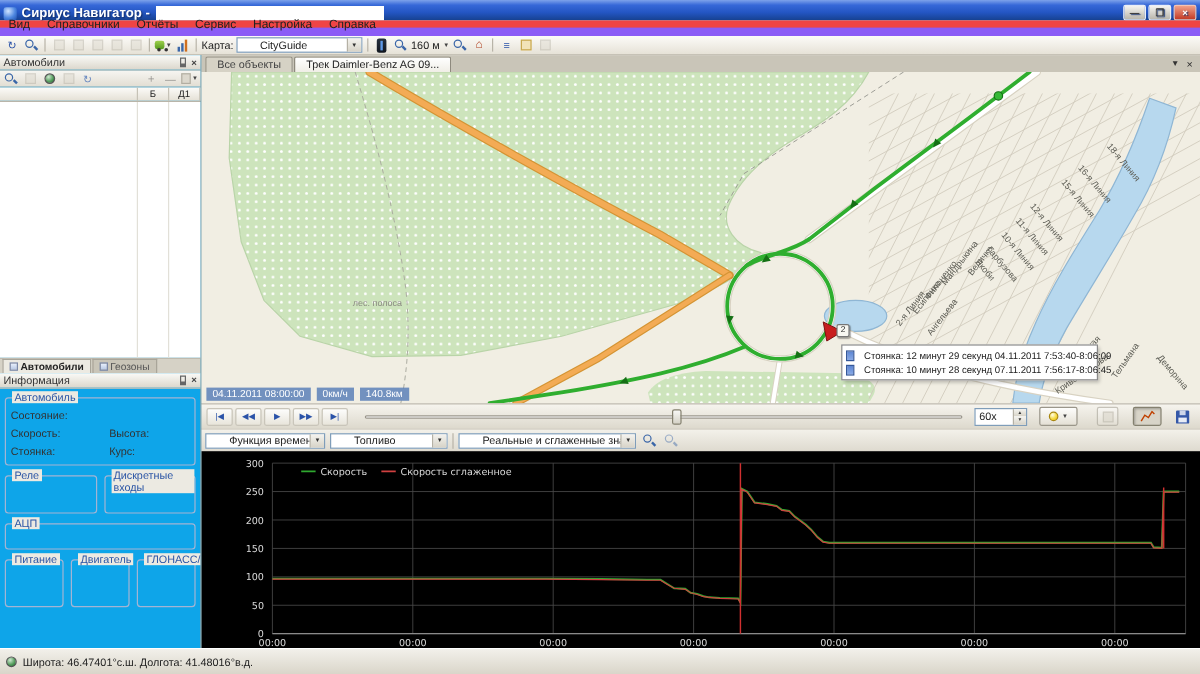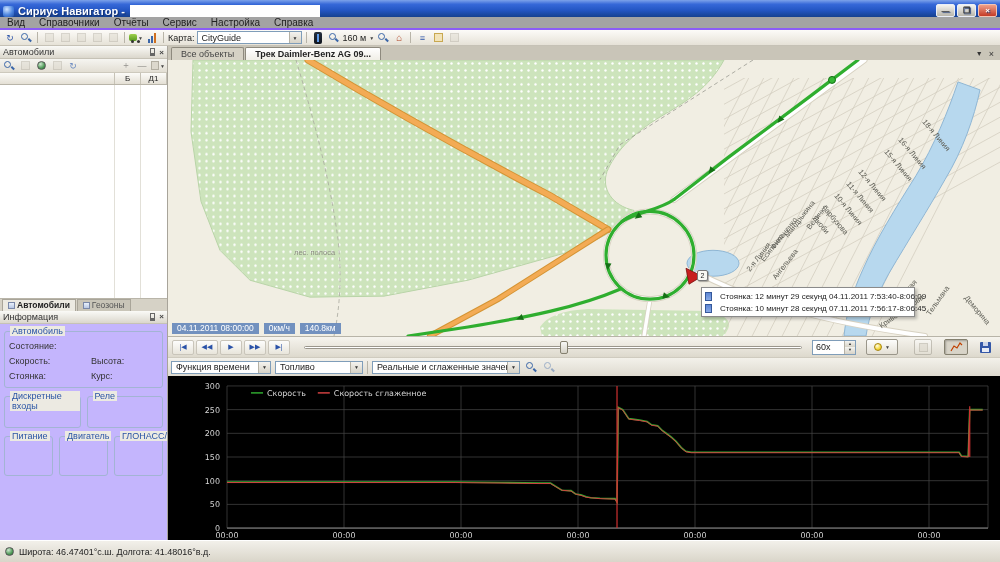--- a/index.html
+++ b/index.html
@@ -13,49 +13,49 @@
     color:#fff;font-weight:bold;font-size:11px;text-shadow:1px 1px 1px #13306e}
   .appicon{width:11px;height:11px;border-radius:2px;margin-right:4px;
     background:radial-gradient(circle at 35% 30%,#cfe4ff,#4d86e0 55%,#1d4da8)}
   .redact{width:190px;height:12px;background:#fff;margin-left:5px}
   .winbtns{margin-left:auto;display:flex;gap:2px}
   .wbtn{width:19px;height:13px;border:1px solid #e9eef8;border-radius:2px;font-size:8px;line-height:11px;
     text-align:center;color:#333;background:linear-gradient(#f4f3ef,#b9b6ac);font-weight:bold}
   .wbtn.close{background:linear-gradient(#f0a088,#c43a26);color:#fff;border-color:#f3c4b4}
 
   
-  .menubar{height:13px;flex:0 0 13px;display:flex;align-items:center;background:#a3a3a3;
-    border-bottom:2px solid #8b5cf6;font-size:10px}
+  .menubar{height:13px;flex:0 0 13px;display:flex;align-items:center;background:#ef4444;
+    border-bottom:7px solid #8b5cf6;font-size:10px}
   .menubar span{padding:0 7px;color:#222}
   .toolbar{height:16px;flex:0 0 16px;display:flex;align-items:center;gap:2px;padding:0 3px;
     background:linear-gradient(#fcfbf8,#e6e2d7);border-bottom:1px solid #c6c2b6;font-size:9px}
   .tsep{width:1px;height:11px;background:#b8b4a8;margin:0 2px}
   .ticon{width:14px;height:13px;display:flex;align-items:center;justify-content:center;border-radius:2px;font-size:9px}
   .ticon.dis{opacity:.45}
   .blue{color:#2a52a8}
   .mag{position:relative;width:10px;height:10px;display:inline-block}
   .mag::before{content:'';position:absolute;left:0;top:0;width:5px;height:5px;border:1.5px solid #3a66a8;border-radius:50%}
   .mag::after{content:'';position:absolute;left:6.5px;top:6.5px;width:3.5px;height:1.5px;background:#3a66a8;transform:rotate(45deg)}
   .car{width:13px;height:7px;background:linear-gradient(#9ed04c,#569a1e);border-radius:2px;position:relative}
   .car::after{content:'';position:absolute;left:2px;bottom:-2px;width:3px;height:3px;background:#333;border-radius:50%;box-shadow:6px 0 0 #333}
   .bars{display:flex;gap:1px;align-items:flex-end;height:10px}
   .bars i{width:2px;background:#3a66a8}
   .dd{font-size:5px;color:#444;margin-left:1px}
   .combo{height:13px;background:#fff;border:1px solid #7f9db9;display:flex;align-items:center;font-size:9px}
-  .combo .cv{flex:1;padding:0 4px;white-space:nowrap;overflow:hidden}
+  .combo .cv{flex:1;padding:0 19px;white-space:nowrap;overflow:hidden}
   .combo .ca{width:12px;height:100%;background:linear-gradient(#f4f3ef,#d7d3c7);border-left:1px solid #b5b1a5;
     display:flex;align-items:center;justify-content:center;font-size:5px;color:#333}
   .scaleicon{width:8px;height:12px;background:linear-gradient(#26303e,#11161f);border-radius:2px;position:relative}
   .scaleicon::after{content:'';position:absolute;left:3px;top:2px;width:2px;height:8px;background:#5f9ae8}
   .home{color:#b04020;font-size:10px;line-height:10px}
   .dicon{width:9px;height:9px;background:#dcd8cd;border:1px solid #b2aea2}
 
   
   .main{flex:1;display:flex;min-height:0}
-  .sidebar{width:168px;flex:0 0 168px;background:#c4b5fd;border-right:1px solid #a8a49a;display:flex;flex-direction:column;min-height:0}
+  .sidebar{width:168px;flex:0 0 168px;background:#0ea5e9;border-right:1px solid #a8a49a;display:flex;flex-direction:column;min-height:0}
   .phead{height:13px;display:flex;align-items:center;padding:0 3px;font-size:9px;color:#333;
     background:linear-gradient(#fafaf7,#dbd7cc);border-bottom:1px solid #c6c2b6}
   .phead .sp{flex:1}
   .pin{width:5px;height:8px;border:1px solid #666;border-bottom:3px solid #666;margin-right:4px}
   .xg{font-size:8px;color:#444;font-weight:bold}
   .vicons{height:14px;display:flex;align-items:center;gap:2px;padding:0 2px;background:linear-gradient(#f6f5f1,#e2ded3);border-bottom:1px solid #cdc9bd}
   .vicons .sp{flex:1}
   .colhead{height:12px;display:flex;background:linear-gradient(#fcfbf8,#e4e0d5);border-bottom:1px solid #b9b5a9;font-size:8px}
   .colhead .fill{flex:1;border-right:1px solid #c6c2b6}
   .colhead .c{width:26px;border-right:1px solid #c6c2b6;text-align:center;line-height:12px}
@@ -71,21 +71,21 @@
   .gb>b{position:absolute;top:-6px;left:5px;background:#eceae2;color:#2b55a5;font-weight:normal;font-size:9px;padding:0 2px;line-height:10px}
   .irow{display:flex;height:15px;align-items:center;color:#333}
   .irow .l{width:55%}
   .grow{display:flex;gap:4px}
   .grow .gb{flex:1}
 
   
   .content{flex:1;display:flex;flex-direction:column;min-width:0;min-height:0}
   .tabstrip{height:14px;flex:0 0 14px;background:#c9c5b8;display:flex;align-items:flex-end;padding-left:3px;font-size:9px}
   .mtab{padding:0 9px;height:13px;line-height:13px;border:1px solid #8e8a7e;border-bottom:none;border-radius:2px 2px 0 0;margin-right:1px}
-  .mtab.on{background:linear-gradient(#ffffff,#f0eee6);font-weight:bold}
+  .mtab.on{background:linear-gradient(#ffffff,#f0eee6);font-weight:normal}
   .mtab.off{background:#d6d2c5;color:#444}
   .tsr{margin-left:auto;display:flex;gap:6px;padding:0 6px;font-size:7px;color:#333;align-items:center;height:13px}
 
   
   .map{height:276px;flex:0 0 276px;position:relative;background:#f1eee3;overflow:hidden}
   .map svg.base{position:absolute;left:0;top:0}
   .street{position:absolute;font-size:7.5px;color:#5d5d55;white-space:nowrap;transform-origin:left center}
   .arealabel{position:absolute;left:126px;top:188px;font-size:7.5px;color:#8a8a80}
   .badge2{position:absolute;left:529px;top:210px;width:11px;height:11px;background:#f8f8f2;border:1px solid #777;
     font-size:7px;text-align:center;line-height:10px;border-radius:2px;box-shadow:1px 1px 1px rgba(0,0,0,.3)}
@@ -288,25 +288,28 @@
             <span class="l">Скорость:</span>
             <span>Высота:</span>
           </div>
           <div class="irow">
             <span class="l">Стоянка:</span>
             <span>Курс:</span>
           </div>
         </div>
         <div class="grow">
           <div class="gb" style="height:32px">
+            <b>Реле</b>
+          </div>
+          <div class="gb" style="height:32px">
             <b>Дискретные входы</b>
           </div>
-          <div class="gb" style="height:32px">
-            <b>Реле</b>
-          </div>
+        </div>
+        <div class="gb" style="height:22px">
+          <b>АЦП</b>
         </div>
         <div class="grow">
           <div class="gb" style="height:40px">
             <b>Питание</b>
           </div>
           <div class="gb" style="height:40px">
             <b>Двигатель</b>
           </div>
           <div class="gb" style="height:40px">
             <b>ГЛОНАСС/GPS</b>
@@ -486,21 +489,21 @@
         <div class="sqbtn" style="width:18px;margin-left:6px;border-color:transparent;background:none">
           <div class="floppy"></div>
         </div>
       </div>
 
       <div class="filterbar">
         <div class="combo" style="width:100px">
           <span class="cv">Функция времени</span>
           <span class="ca">▼</span>
         </div>
-        <div class="combo" style="width:88px">
+        <div class="combo" style="width:98px">
           <span class="cv">Топливо</span>
           <span class="ca">▼</span>
         </div>
         <div class="fsep"></div>
         <div class="combo" style="width:148px">
           <span class="cv">Реальные и сглаженные значени</span>
           <span class="ca">▼</span>
         </div>
         <div class="ticon">
             <span class="mag"></span>

